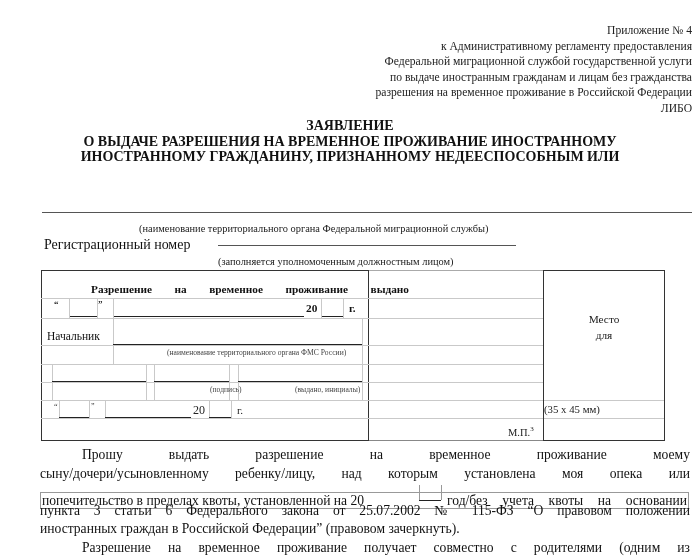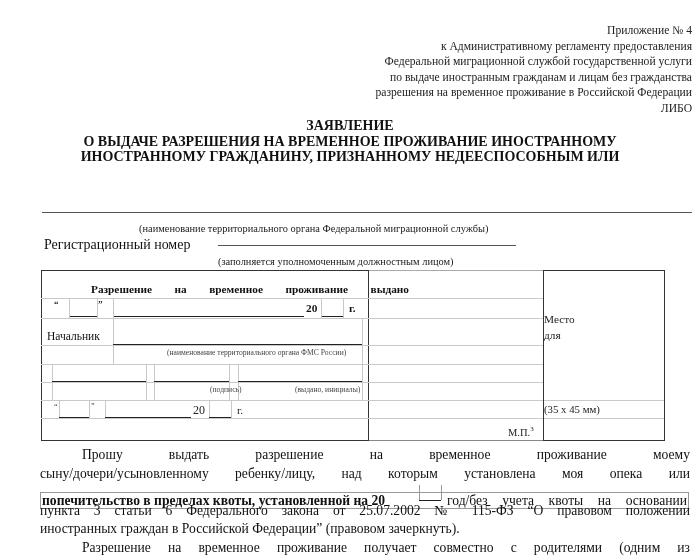--- a/index.html
+++ b/index.html
@@ -104,34 +104,34 @@
 <div class="gv" style="left:209px; top:400px; height:18px;"></div>
 <div class="bl" style="left:209px; top:417px; width:22px;"></div>
 <div class="gv" style="left:231px; top:400px; height:18px;"></div>
 <div class="cell-text" style="left:237px; top:404px; font-size:11px; color:#222;">г.</div>
 
 <div class="cell-text" style="left:508px; top:425px; font-size:10.5px; color:#222;"><span>М.П.</span><sup style="font-size:7px;">3</sup></div>
 
 <div class="box" style="left:543px; top:270px; width:122px; height:171px;"></div>
 <div class="gl" style="left:544px; top:400px; width:120px;"></div>
 <div class="gl" style="left:544px; top:418px; width:120px;"></div>
-<div class="cell-text" style="left:544px; top:312px; width:120px; font-size:11.3px; line-height:15.5px; color:#222;">
+<div class="cell-text" style="left:544px; top:312px; width:120px; text-align:center; font-size:11.3px; line-height:15.5px; color:#222;">
   <div>Место</div>
   <div>для</div>
 </div>
 <div class="cell-text" style="left:544px; top:403px; width:120px; text-align:left; font-size:10.8px; color:#222;">(35 х 45 мм)</div>
 
 <div class="p" style="top:446px; padding-left:42px; width:608px;">
     <span class="just">Прошу выдать разрешение на временное проживание моему</span>
   </div>
 <div class="p" style="top:465px;">
     <span class="just">сыну/дочери/усыновленному ребенку/лицу, над которым установлена моя опека или</span>
   </div>
 <div class="abs" style="left:40px; top:484px; width:649px; height:17px; border:1px solid #999; box-sizing:border-box;"></div>
-<div class="abs" style="left:42px; top:484px; font-size:13.6px; line-height:18.6px; color:#111; white-space:nowrap;font-weight:bold;">попечительство в пределах квоты, установленной на 20</div>
+<div class="abs" style="left:42px; top:484px; font-size:13.6px; line-height:18.6px; color:#111; white-space:nowrap;">попечительство в пределах квоты, установленной на 20</div>
 <div class="bl" style="left:419px; top:500px; width:22px;"></div>
 <div class="gv" style="left:419px; top:485px; height:15px; background:#999;"></div>
 <div class="gv" style="left:441px; top:485px; height:15px; background:#999;"></div>
 <div class="abs" style="left:447px; top:484px; width:240px; font-size:13.6px; line-height:18.6px; color:#111; white-space:nowrap;">
     <span class="just">год/без учета квоты на основании</span>
   </div>
 <div class="p" style="top:502px;">
     <span class="just">пункта 3 статьи 6 Федерального закона от 25.07.2002 № 115-ФЗ “О правовом положении</span>
   </div>
 <div class="p" style="top:520px;">иностранных граждан в Российской Федерации” (правовом зачеркнуть).</div>

